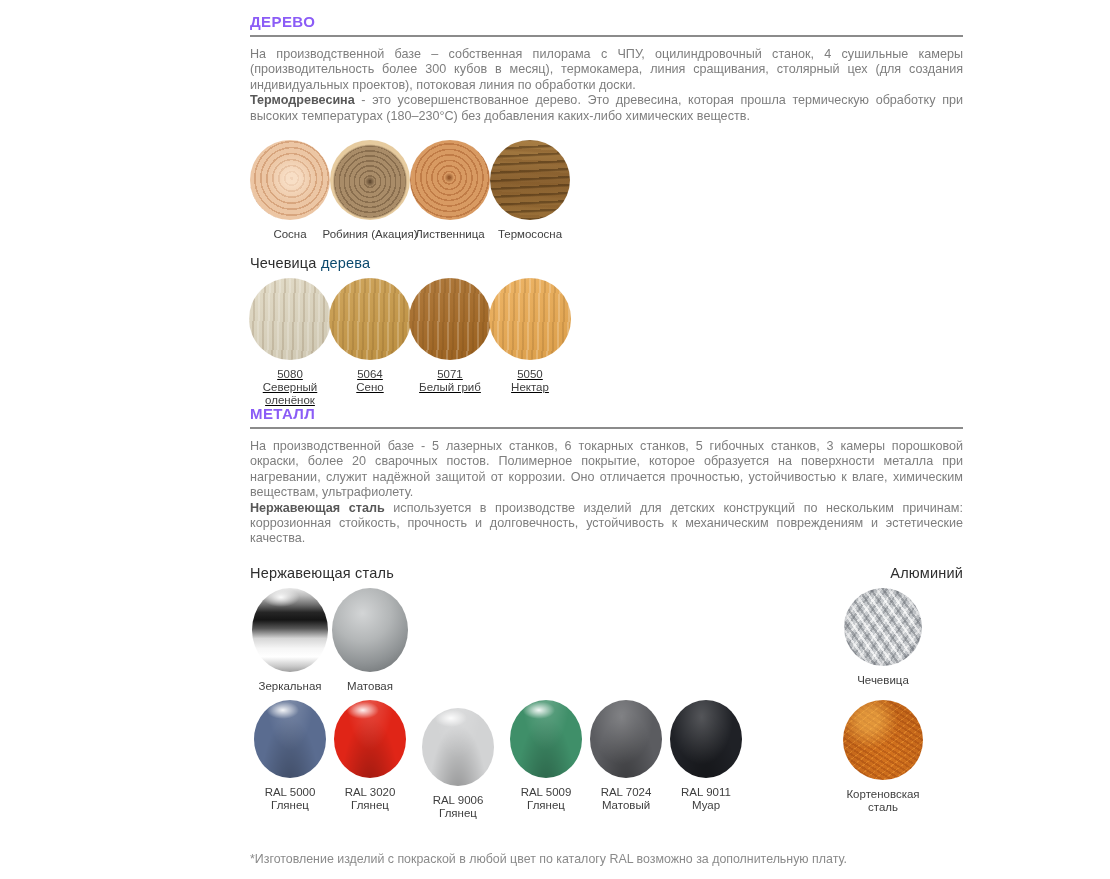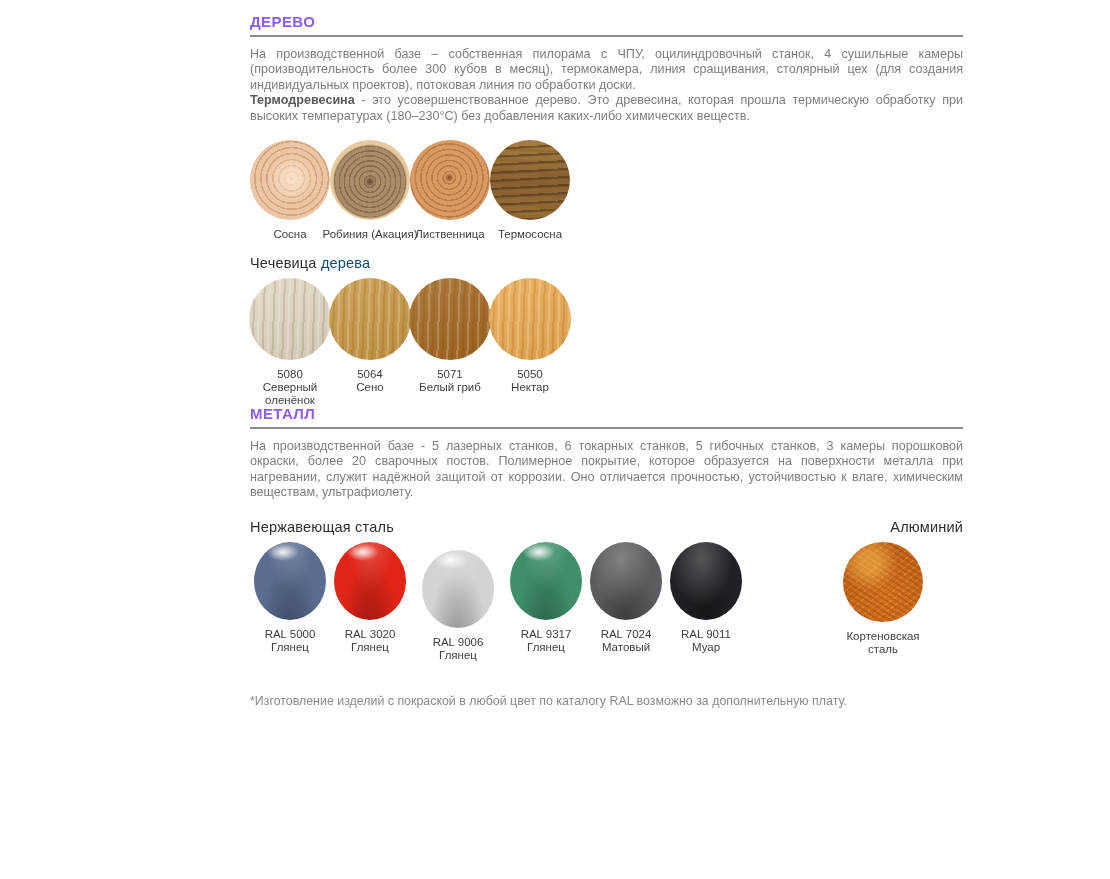--- a/index.html
+++ b/index.html
@@ -108,21 +108,21 @@
     background-image:
       radial-gradient(circle at 33% 25%, rgba(255,196,90,.5) 0 12%, rgba(255,196,90,0) 36%),
       repeating-linear-gradient(32deg, rgba(140,55,10,.30) 0 2px, rgba(0,0,0,0) 2px 5px),
       repeating-linear-gradient(-38deg, rgba(255,172,62,.35) 0 1px, rgba(0,0,0,0) 1px 6px),
       radial-gradient(circle at 55% 68%, rgba(0,0,0,0), rgba(120,45,5,.28) 92%);
   }
 
   
   .wood-species-row{margin-top:16px;}
   .imp-head{margin-top:14px;}
-  .imp-row{margin-top:7px;}
+  .imp-row{margin-top:7px;text-decoration:underline;}
   .metal-paras{margin-top:0;}
   .stainless-heads{display:flex;justify-content:space-between;align-items:baseline;margin-top:18px;}
   .stainless-row{margin-top:7px;}
   .powder-head{margin-top:17px;}
   .powder-row{margin-top:7px;}
   .footnote{margin-top:24px;font-size:12.4px;color:#8a8a8a;text-align:left;}
 </style>
 </head>
 <body>
 
@@ -186,26 +186,41 @@
         </figcaption>
       </figure>
     </div>
   </div>
 
   <div class="section metal">
     <h2 class="sec-title">МЕТАЛЛ</h2>
     <div class="rule"></div>
 
     <p class="body metal-paras">На производственной базе - 5 лазерных станков, 6 токарных станков, 5 гибочных станков, 3 камеры порошковой окраски, более 20 сварочных постов. Полимерное покрытие, которое образуется на поверхности металла при нагревании, служит надёжной защитой от коррозии. Оно отличается прочностью, устойчивостью к влаге, химическим веществам, ультрафиолету.</p>
+    <p class="body"><span class="lead">Нержавеющая сталь</span><span> используется в производстве изделий для детских конструкций по нескольким причинам: коррозионная стойкость, прочность и долговечность, устойчивость к механическим повреждениям и эстетические качества.</span></p>
 
     <div class="stainless-heads">
       <h3 class="subhead">Нержавеющая сталь</h3>
       <h3 class="subhead">Алюминий</h3>
     </div>
 
+    <div class="swatch-row stainless-row">
+      <figure class="swatch" style="margin:0">
+        <div class="egg chrome" style="--c: #b8b8b8;"></div>
+        <figcaption class="slabel nowrap">Зеркальная</figcaption>
+      </figure>
+      <figure class="swatch" style="margin:0">
+        <div class="egg matte-steel" style="--c: #a0a3a5;"></div>
+        <figcaption class="slabel nowrap">Матовая</figcaption>
+      </figure>
+      <figure class="swatch right" style="margin-top:0;margin-bottom:0">
+        <div class="circle diamond" style="--c: #c7cacd;"></div>
+        <figcaption class="slabel nowrap">Чечевица</figcaption>
+      </figure>
+    </div>
 
 
     <div class="swatch-row powder-row">
       <figure class="swatch" style="margin:0">
         <div class="ral" style="--c: #5a6c90;"></div>
         <figcaption class="slabel">
           <div class="code">RAL 5000</div>
           <div class="iname">Глянец</div>
         </figcaption>
       </figure>
@@ -219,21 +234,21 @@
       <figure class="swatch" style="margin:8px">
         <div class="ral" style="--c: #d2d3d4;"></div>
         <figcaption class="slabel">
           <div class="code">RAL 9006</div>
           <div class="iname">Глянец</div>
         </figcaption>
       </figure>
       <figure class="swatch" style="margin:0">
         <div class="ral" style="--c: #3f8f69;"></div>
         <figcaption class="slabel">
-          <div class="code">RAL 9317</div>
+          <div class="code">RAL 5009</div>
           <div class="iname">Глянец</div>
         </figcaption>
       </figure>
       <figure class="swatch" style="margin:0">
         <div class="ral matte" style="--c: #5b5c60;"></div>
         <figcaption class="slabel">
           <div class="code">RAL 7024</div>
           <div class="iname">Матовый</div>
         </figcaption>
       </figure>

